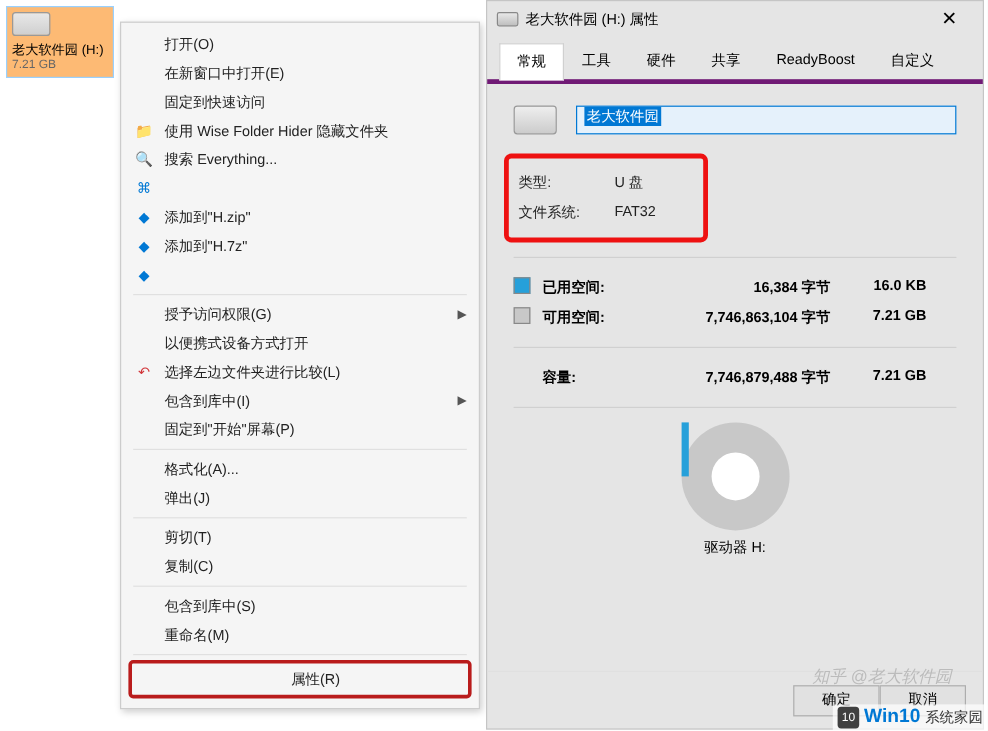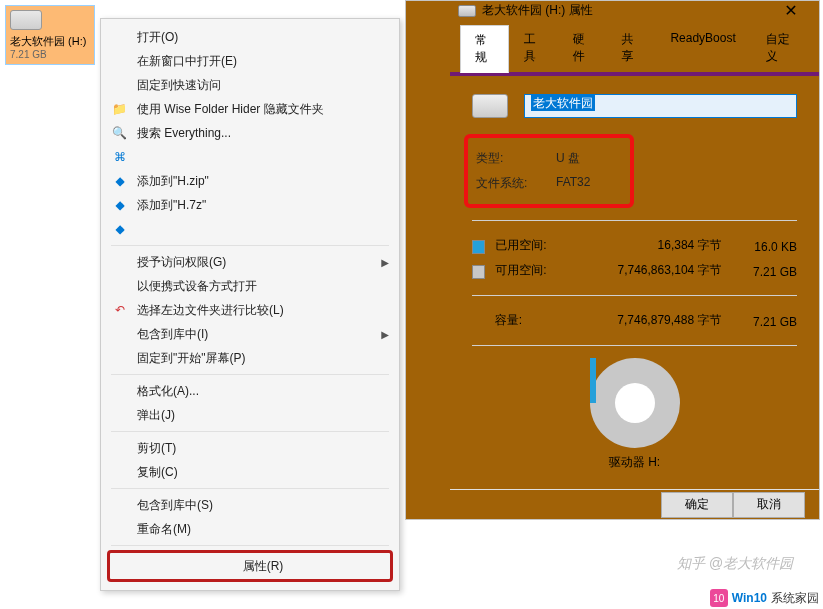--- a/index.html
+++ b/index.html
@@ -21,21 +21,21 @@
 .ctx .hl { border: 3px solid #b91c1c; border-radius: 4px; margin: 2px 6px; text-align: center; }
 .ctx .hl .item { height: 26px; }
 
 
 .c-blue { color: #3b8ee6; }
 .c-az { color: #0078d4; }
 .c-orange { color: #e06c00; }
 .c-red { color: #d13438; }
 
 
-.dlg { position: absolute; left: 405px; top: 0; width: 415px; height: 520px; border: 1px solid #c5c5c5; background: #a16207; display: flex; flex-direction: column; padding-left: 44px; }
+.dlg { position: absolute; left: 405px; top: 0; width: 415px; height: 608px; border: 1px solid #c5c5c5; background: #e5e5e5; display: flex; flex-direction: column; }
 .dlg .titlebar { height: 30px; display: flex; align-items: center; padding: 0 8px; }
 .dlg .titlebar .di { width: 18px; height: 12px; background: linear-gradient(#e8e8e8,#bfbfbf); border: 1px solid #888; border-radius: 2px; margin-right: 6px; }
 .dlg .titlebar .tt { flex: 1; font-size: 12px; }
 .dlg .titlebar .close { width: 40px; text-align: center; font-size: 16px; cursor: pointer; }
 .dlg .tabs { display: flex; border-bottom: 4px solid #701a75; padding: 4px 10px 0 10px; gap: 0; }
 .dlg .tab { padding: 6px 14px; font-size: 12px; cursor: pointer; border: 1px solid transparent; }
 .dlg .tab.active { border: 1px solid #d0d0d0; border-bottom-color: #fff; background: #fff; position: relative; top: 1px; }
 .dlg .body { flex: 1; padding: 18px 22px; position: relative; }
 
 .drive-row { display: flex; align-items: center; gap: 16px; margin-bottom: 16px; }
@@ -44,41 +44,41 @@
 .drive-row .name-input span { background: #0078d4; color: #fff; padding: 1px 2px; }
 
 .hl-box { border: 4px solid #e11; border-radius: 6px; padding: 8px 0; margin-left: -8px; width: 170px; }
 .kv { display: flex; padding: 4px 8px; }
 .kv .k { width: 80px; color: #222; }
 .kv .v { color: #222; }
 
 .hr { border: none; border-top: 1px solid #d0d0d0; margin: 12px 0; }
 
 .usage { }
-.usage .row { display: flex; align-items: flex-end; padding: 4px 0; }
+.usage .row { display: flex; align-items: flex-start; padding: 4px 0; font-weight: bold; }
 .usage .sw { width: 14px; height: 14px; margin-right: 10px; border: 1px solid #888; }
 .usage .sw.blue { background: #26a0da; }
 .usage .sw.gray { background: #c8c8c8; }
 .usage .lbl { width: 90px; }
 .usage .bytes { width: 150px; text-align: right; }
 .usage .human { width: 80px; text-align: right; }
 
 .donut { width: 90px; height: 90px; border-radius: 50%; background: #c8c8c8; margin: 10px auto 6px; position: relative; }
 .donut::after { content: ""; position: absolute; left: 25px; top: 25px; width: 40px; height: 40px; background: #fff; border-radius: 50%; }
 .donut .slice { position: absolute; left: 0; top: 0; width: 6px; height: 45px; background: #26a0da; transform-origin: 45px 45px; }
 .drive-letter { text-align: center; margin-top: 4px; }
 
 .dlg .footer { height: 48px; border-top: 1px solid #e0e0e0; display: flex; align-items: center; justify-content: flex-end; gap: 0; padding: 0 14px; }
 .dlg .footer button { width: 72px; height: 26px; border: 1px solid #adadad; background: #e1e1e1; cursor: pointer; }
 
 
 .wm1 { position: absolute; right: 30px; bottom: 36px; color: #bbb; font-size: 14px; font-style: italic; pointer-events: none; }
 .wm2 { position: absolute; right: 0; bottom: 0; display: flex; align-items: center; gap: 4px; background: rgba(255,255,255,.7); padding: 2px 4px; }
-.wm2 .sq { width: 18px; height: 18px; background: #ec4899; color: #fff; display: inline-flex; align-items: center; justify-content: center; font-size: 10px; border-radius: 3px; }
-.wm2 .t1 { color: #0078d4; font-weight: bold; font-size: 12px; }
+.wm2 .sq { width: 18px; height: 18px; background: #404040; color: #fff; display: inline-flex; align-items: center; justify-content: center; font-size: 10px; border-radius: 3px; }
+.wm2 .t1 { color: #0078d4; font-weight: bold; font-size: 16px; }
 .wm2 .t2 { color: #333; font-size: 12px; }
 </style>
 </head>
 <body>
 
 <div class="drive-tile">
   <div class="icon"></div>
   <div class="label">老大软件园 (H:)</div>
   <div class="cap">7.21 GB</div>
 </div>

